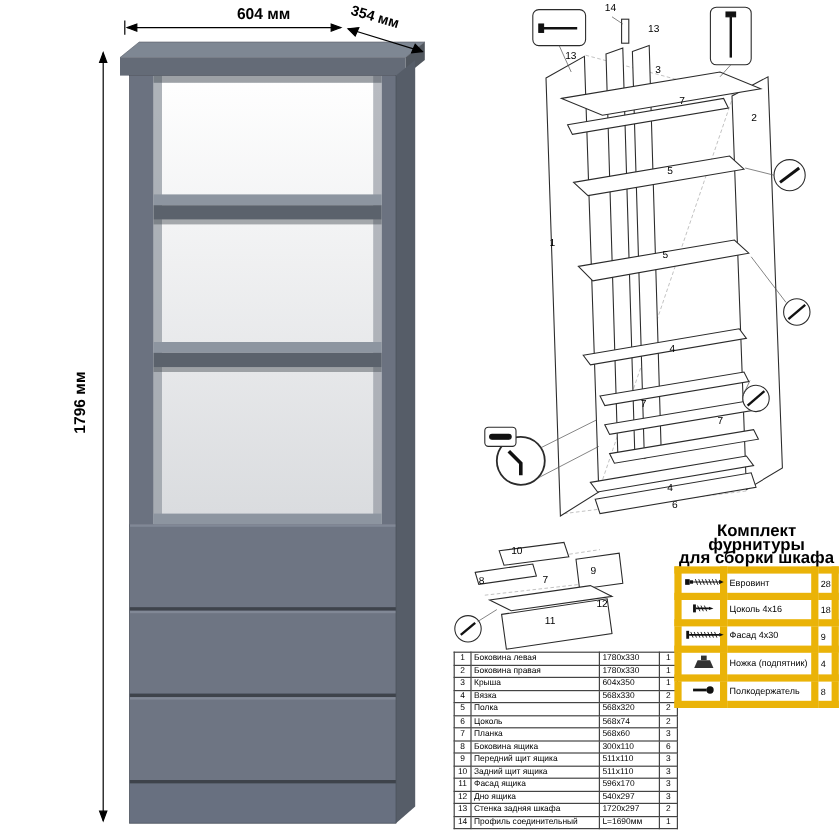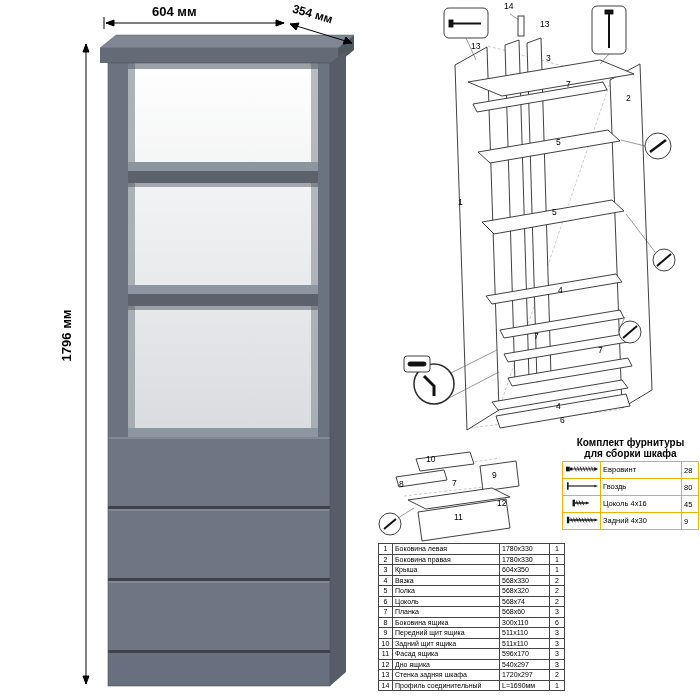--- a/index.html
+++ b/index.html
@@ -9,45 +9,45 @@
     font-family:"Liberation Sans", sans-serif;
     position:relative;
     overflow:hidden;
     color:#000;
   }
   .page { position:absolute; inset:0; }
   #illustration { position:absolute; left:0; top:0; }
 
   
   .dim { position:absolute; font-weight:bold; color:#000; }
-  .dim-width  { left:152px; top:4px;  width:90px; text-align:left; font-size:13px; }
+  .dim-width  { left:152px; top:4px;  width:90px; text-align:right; font-size:13px; }
   .dim-depth  { left:292px; top:7px;  font-size:12px; transform:rotate(16deg); }
   .dim-height { left:30px;  top:328px; width:72px; text-align:center; font-size:13px;
                 transform:rotate(-90deg); }
 
   
   .dlabel { position:absolute; font-size:8.5px; line-height:9px; color:#000; }
 
   
   .parts-wrap { position:absolute; left:378px; top:543px; width:186px; }
   .parts-wrap table { width:100%; border-collapse:collapse; font-size:7px; table-layout:fixed; }
   .parts-wrap td { border:1px solid #444; padding:0 2px; line-height:9.5px;
                    white-space:nowrap; overflow:hidden; }
   .c-num  { width:14px; }
   .c-name { width:107px; }
   .c-size { width:50px; }
   .c-qty  { width:15px; }
   .td-num, .td-qty { text-align:center; }
 
   
   .hw-wrap { position:absolute; left:562px; top:437px; width:137px; }
-  .hw-title { font-size:10px; font-weight:bold; text-align:center; line-height:11px;
+  .hw-title { font-size:14px; font-weight:bold; text-align:center; line-height:11px;
               white-space:pre-line; margin-bottom:2px; }
   .hw-wrap table { width:100%; border-collapse:collapse; font-size:7.5px; table-layout:fixed; }
-  .hw-wrap td { border:1px solid #eab308; padding:1px 2px; vertical-align:middle; }
+  .hw-wrap td { border:6px solid #eab308; padding:1px 2px; vertical-align:middle; }
   .hw-icon { width:38px; text-align:center; }
   .hw-qty  { width:17px; }
   .hw-name { line-height:8.5px; }
 </style>
 </head>
 <body>
 
 <div class="page">
 
   <svg id="illustration" width="700" height="700" viewBox="0 0 700 700">
@@ -342,44 +342,51 @@
                 <rect x="5" y="4.5" width="3" height="3" fill="#111"></rect>
                 <line x1="8" y1="6" x2="32" y2="6" stroke="#111"></line>
                 <path d="M10,3.5 L12,8.5 M13,3.5 L15,8.5 M16,3.5 L18,8.5 M19,3.5 L21,8.5 M22,3.5 L24,8.5 M25,3.5 L27,8.5 M28,3.5 L30,8.5" stroke="#111" stroke-width="0.8" fill="none"></path>
                 <path d="M31,4 L35,6 L31,8 Z" fill="#111"></path>
               </svg></td>
           <td class="hw-name">Евровинт</td>
           <td class="hw-qty">28</td>
         </tr>
         <tr>
           <td class="hw-icon"><svg width="34" height="12" viewBox="0 0 36 12">
-                <line x1="3" y1="2" x2="3" y2="10" stroke="#111" stroke-width="1.6"></line>
-                <line x1="3" y1="6" x2="31" y2="6" stroke="#111" stroke-width="1.2"></line>
-                <path d="M31,4.8 L35,6 L31,7.2 Z" fill="#111"></path>
-              </svg></td>
-          <td class="hw-name">Гвоздь</td>
-          <td class="hw-qty">80</td>
-        </tr>
-        <tr>
-          <td class="hw-icon"><svg width="34" height="12" viewBox="0 0 36 12">
                 <rect x="8" y="2.5" width="2.5" height="7" fill="#111"></rect>
                 <line x1="10.5" y1="6" x2="22" y2="6" stroke="#111" stroke-width="1.5"></line>
                 <path d="M12,3.5 L14,8.5 M15,3.5 L17,8.5 M18,3.5 L20,8.5" stroke="#111" stroke-width="0.8" fill="none"></path>
                 <path d="M22,4.5 L26,6 L22,7.5 Z" fill="#111"></path>
               </svg></td>
           <td class="hw-name">Цоколь 4x16</td>
-          <td class="hw-qty">45</td>
+          <td class="hw-qty">18</td>
         </tr>
         <tr>
           <td class="hw-icon"><svg width="34" height="12" viewBox="0 0 36 12">
                 <rect x="2" y="2.5" width="2.5" height="7" fill="#111"></rect>
                 <line x1="4.5" y1="6" x2="31" y2="6" stroke="#111" stroke-width="1.5"></line>
                 <path d="M6,3.5 L8,8.5 M9,3.5 L11,8.5 M12,3.5 L14,8.5 M15,3.5 L17,8.5 M18,3.5 L20,8.5 M21,3.5 L23,8.5 M24,3.5 L26,8.5 M27,3.5 L29,8.5" stroke="#111" stroke-width="0.8" fill="none"></path>
                 <path d="M31,4.5 L35,6 L31,7.5 Z" fill="#111"></path>
               </svg></td>
-          <td class="hw-name">Задний 4x30</td>
+          <td class="hw-name">Фасад 4x30</td>
           <td class="hw-qty">9</td>
+        </tr>
+        <tr>
+          <td class="hw-icon"><svg width="34" height="14" viewBox="0 0 36 14">
+                <rect x="15" y="1" width="5" height="4" fill="#333"></rect>
+                <polygon points="9,12 26,12 23,5 12,5" fill="#333"></polygon>
+              </svg></td>
+          <td class="hw-name">Ножка (подпятник)</td>
+          <td class="hw-qty">4</td>
+        </tr>
+        <tr>
+          <td class="hw-icon"><svg width="34" height="12" viewBox="0 0 36 12">
+                <rect x="8" y="4.8" width="12" height="2.4" fill="#111"></rect>
+                <circle cx="23" cy="6" r="3.2" fill="#111"></circle>
+              </svg></td>
+          <td class="hw-name">Полкодержатель</td>
+          <td class="hw-qty">8</td>
         </tr>
       </tbody>
     </table>
   </div>
 
 </div>
 
 </body></html>

